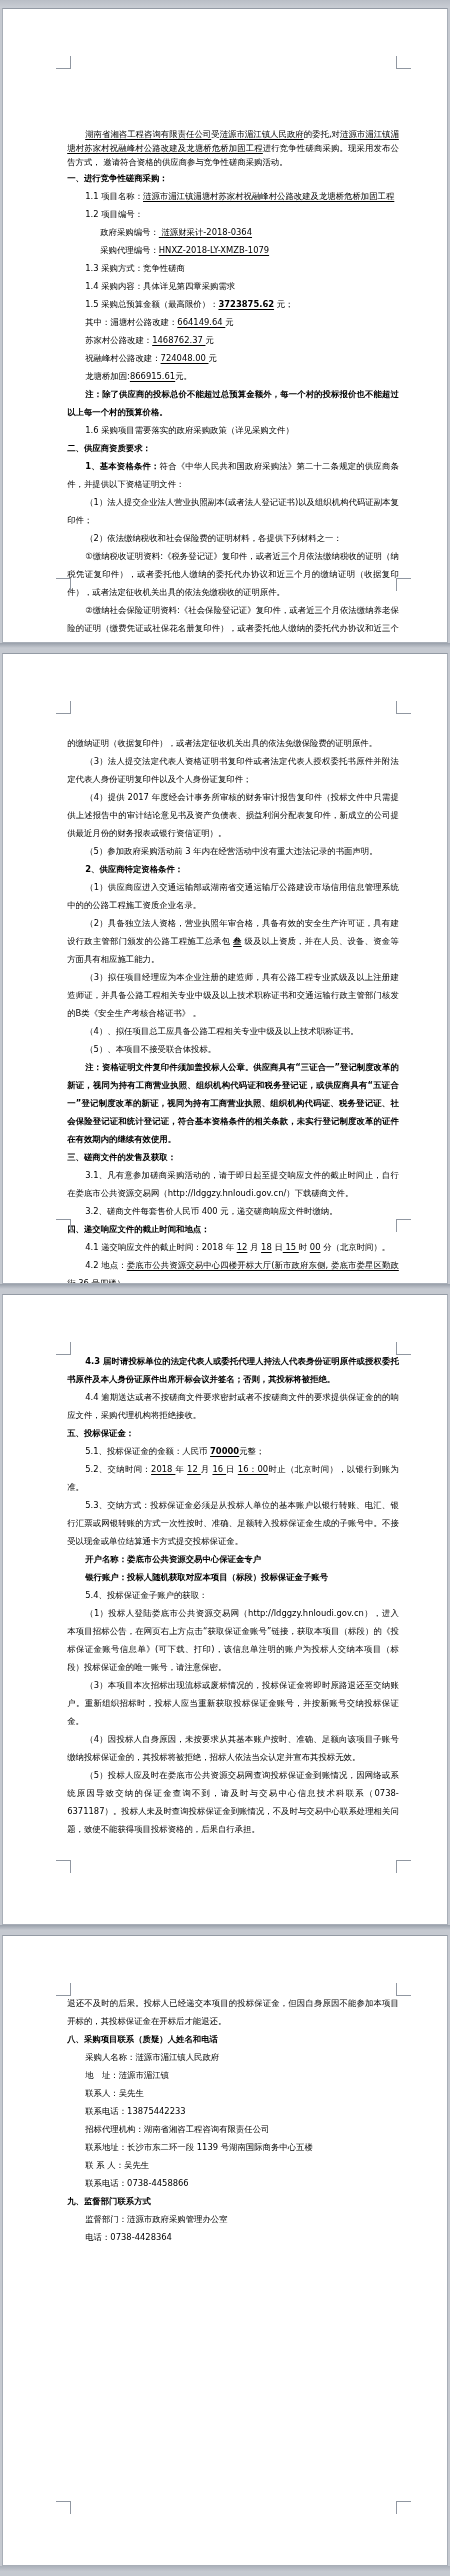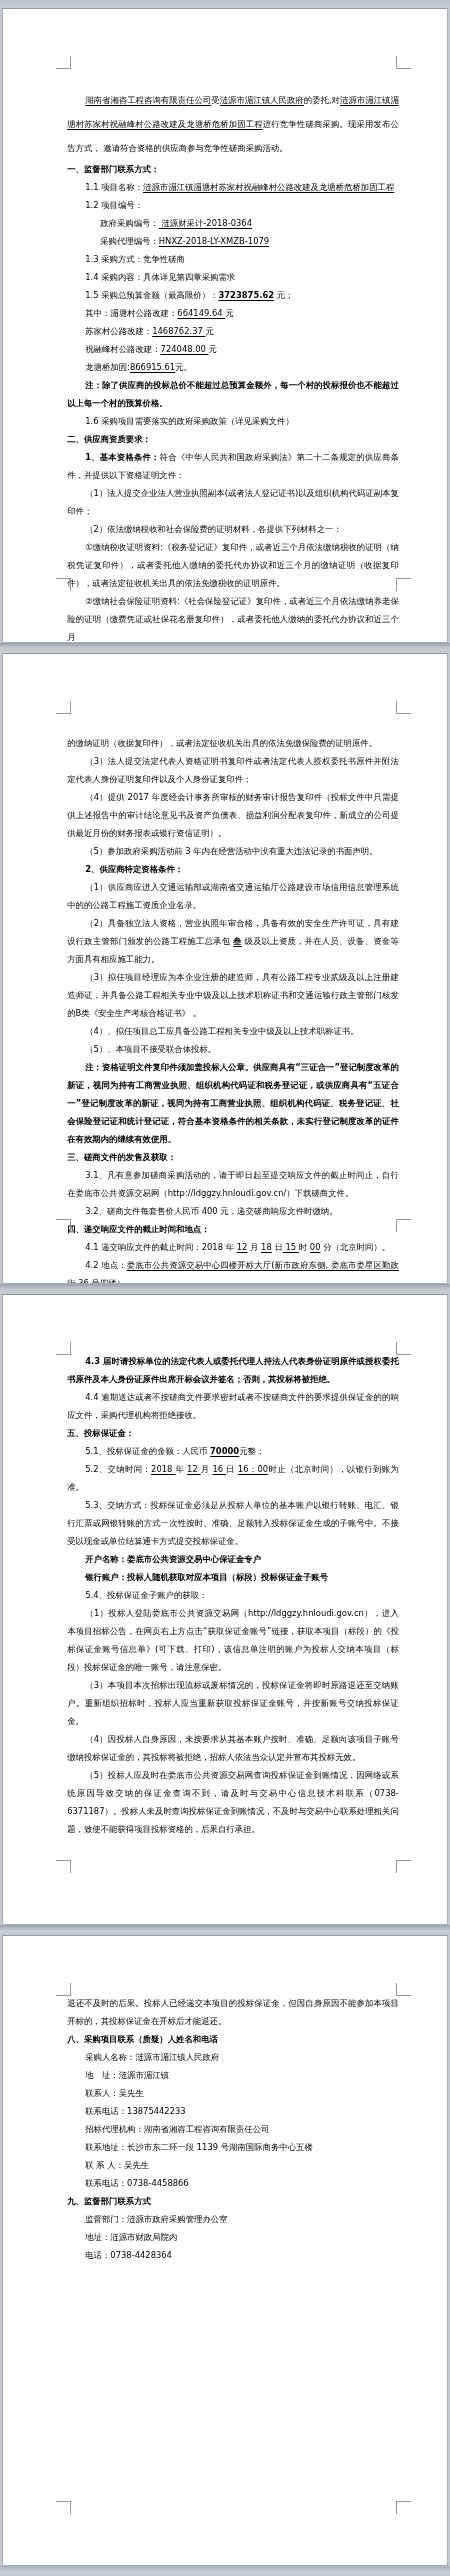--- a/index.html
+++ b/index.html
@@ -25,21 +25,21 @@
     padding:0 48px 0 64px;
     font-size:8.4px;
     line-height:18px;
     text-align:justify;
     color:#000;
   }
   .pt1{padding-top:79px;}
   .pt2{padding-top:80px;}
   .pt3{padding-top:57px;}
   .pt4{padding-top:58px;}
-  .intro{line-height:24px;}
+  .intro{line-height:14px;margin-top:39px;}
   p{margin:0;padding:0;}
   .i{text-indent:18px;}
   .i2{text-indent:33px;}
   .b{font-weight:700;}
   .u{text-decoration:underline;text-underline-offset:1.7px;}
   .mk{position:absolute;width:13.5px;height:12.4px;border:0 solid #9097a1;}
   .tl{left:53px;top:47px;border-right-width:0.6px;border-bottom-width:0.6px;}
   .tr{left:393px;top:47px;border-left-width:0.6px;border-bottom-width:0.6px;}
   .bl{left:53px;bottom:51px;border-right-width:0.6px;border-top-width:0.6px;}
   .br{left:393px;bottom:51px;border-left-width:0.6px;border-top-width:0.6px;}
@@ -52,21 +52,21 @@
 
   <div class="pg" style="height:635px">
     <div class="mk tl"></div>
     <div class="mk tr"></div>
     <div class="mk bl"></div>
     <div class="mk br"></div>
     <div class="ct pt1">
       <p class="i intro">
         <span class="u">湖南省湘咨工程咨询有限责任公司</span><span>受</span><span class="u">涟源市湄江镇人民政府</span><span>的委托,对</span><span class="u">涟源市湄江镇湄塘村苏家村祝融峰村公路改建及龙塘桥危桥加固工程</span><span>进行竞争性磋商采购。现采用发布公告方式， 邀请符合资格的供应商参与竞争性磋商采购活动。</span>
       </p>
-      <p class="b">一、监督部门联系方式：</p>
+      <p class="b">一、进行竞争性磋商采购：</p>
       <p class="i"><span>1.1 项目名称：</span><span class="u">涟源市湄江镇湄塘村苏家村祝融峰村公路改建及龙塘桥危桥加固工程</span></p>
       <p class="i">1.2 项目编号：</p>
       <p class="i2"><span>政府采购编号：</span><span class="u"> 涟源财采计-2018-0364</span></p>
       <p class="i2"><span>采购代理编号：</span><span class="u">HNXZ-2018-LY-XMZB-1079</span></p>
       <p class="i">1.3 采购方式：竞争性磋商</p>
       <p class="i">1.4 采购内容：具体详见第四章采购需求</p>
       <p class="i"><span>1.5 采购总预算金额（最高限价）：</span><span class="b u">3723875.62</span><span> 元；</span></p>
       <p class="i"><span>其中：湄塘村公路改建：</span><span class="u">664149.64 </span><span>元</span></p>
       <p class="i"><span>苏家村公路改建：</span><span class="u">1468762.37 </span><span>元</span></p>
       <p class="i"><span>祝融峰村公路改建：</span><span class="u">724048.00 </span><span>元</span></p>
@@ -148,20 +148,19 @@
       <p class="i">采购人名称：涟源市湄江镇人民政府</p>
       <p class="i">地　址：涟源市湄江镇</p>
       <p class="i">联系人：吴先生</p>
       <p class="i">联系电话：13875442233</p>
       <p class="i">招标代理机构：湖南省湘咨工程咨询有限责任公司</p>
       <p class="i">联系地址：长沙市东二环一段 1139 号湖南国际商务中心五楼</p>
       <p class="i">联 系 人：吴先生</p>
       <p class="i">联系电话：0738-4458866</p>
       <p class="b">九、监督部门联系方式</p>
       <p class="i">监督部门：涟源市政府采购管理办公室</p>
-      <p class="i">地址：涟源市财政局院内</p>
       <p class="i">电话：0738-4428364</p>
     </div>
   </div>
 
   <div class="strip bot"></div>
 </div>
 
 
 </body></html>

